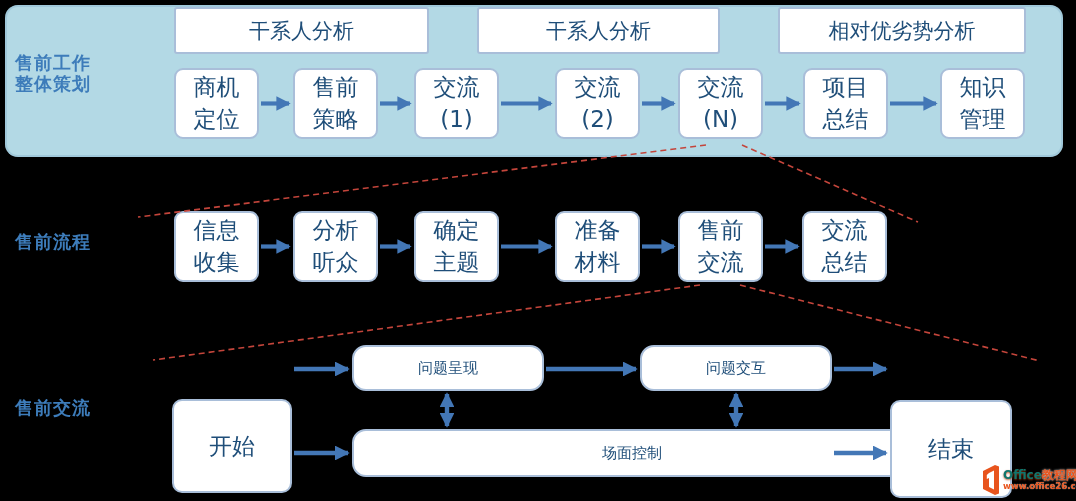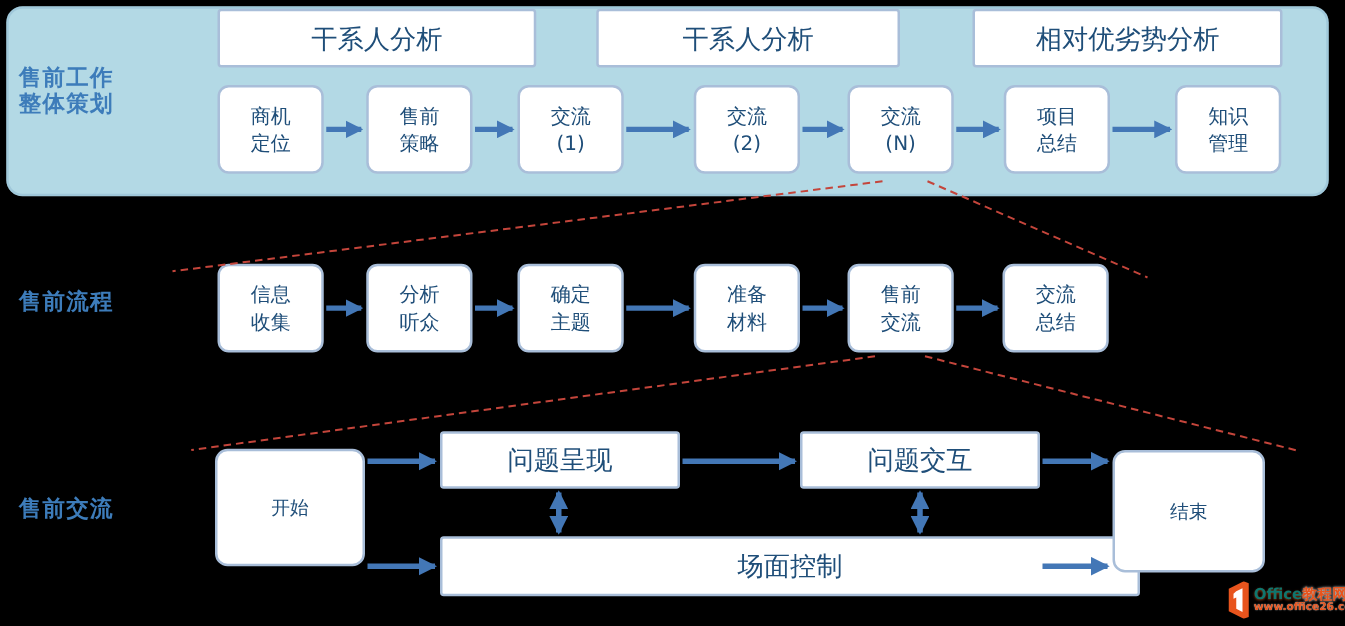--- a/index.html
+++ b/index.html
@@ -11,25 +11,25 @@
         box-shadow:inset 0 0 0 2px rgba(125,170,198,.35);}
   #band-planning{left:5px;top:5px;width:1058px;height:152px;}
 
   .bandlabel{position:absolute;font-weight:700;color:#3d7cba;
              font-size:18px;line-height:1.16;letter-spacing:1px;white-space:nowrap;}
 
   .wbox{position:absolute;background:#fff;border:2px solid #a9bed9;
         color:#1f4e79;display:flex;align-items:center;justify-content:center;
         text-align:center;box-sizing:border-box;}
   .label-box{border-radius:3px;font-size:21px;height:47px;top:7px;}
-  .step{border-radius:9px;font-size:16px;line-height:1.35;flex-direction:column;
+  .step{border-radius:9px;font-size:23px;line-height:1.35;flex-direction:column;
         width:85px;height:71px;}
   .row1 .step{top:68px;} 
-  .bignode{border-radius:10px;font-size:15px;}
-  .widebox{border-radius:3px;font-size:21px;}
+  .bignode{border-radius:10px;font-size:23px;margin-top:40px;}
+  .widebox{border-radius:14px;font-size:15px;}
 
   svg.connectors{position:absolute;left:0;top:0;pointer-events:none;}
 
   .wm{position:absolute;left:982px;top:465px;display:flex;align-items:center;gap:3px;}
   .wm-text{display:flex;flex-direction:column;line-height:1.05;}
   .wm-title{font-size:12px;font-weight:700;white-space:nowrap;}
   .wm-office{color:#0f766e;text-shadow:0 1px 2px rgba(170,60,10,.85);}
   .wm-suffix{color:#e8541d;text-shadow:0 0 2px #ffffff;}
   .wm-url{font-size:8.5px;font-weight:700;color:#e8541d;white-space:nowrap;text-shadow:0 0 1px #ffffff;}
 </style>

